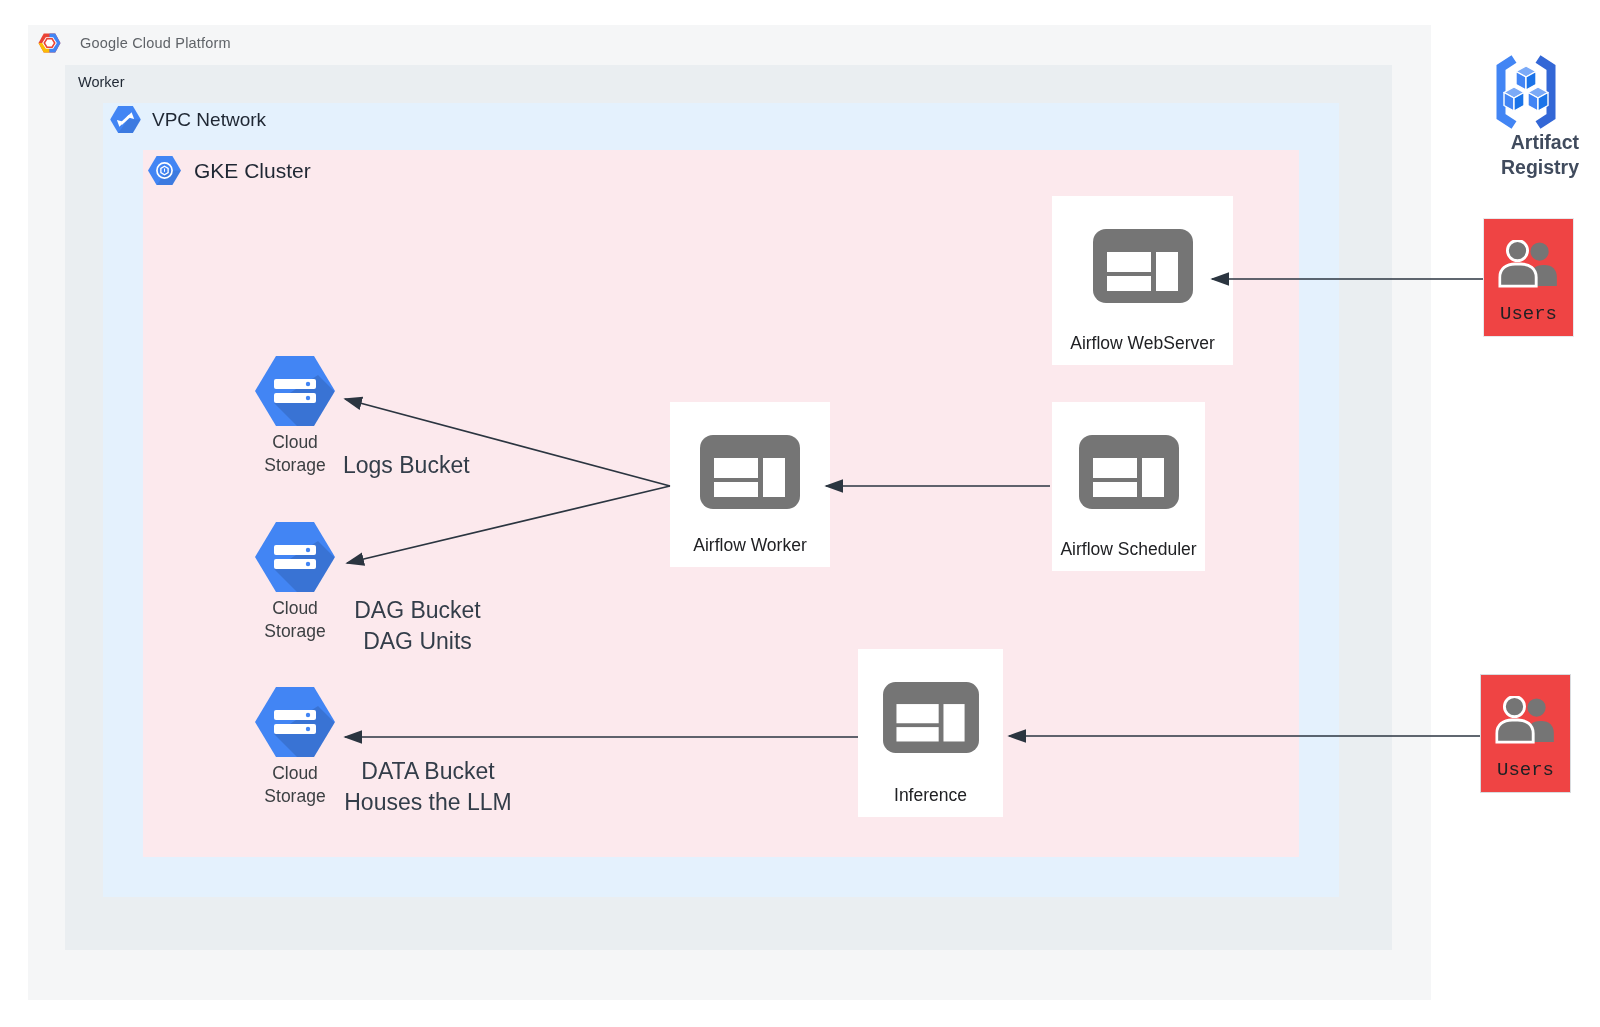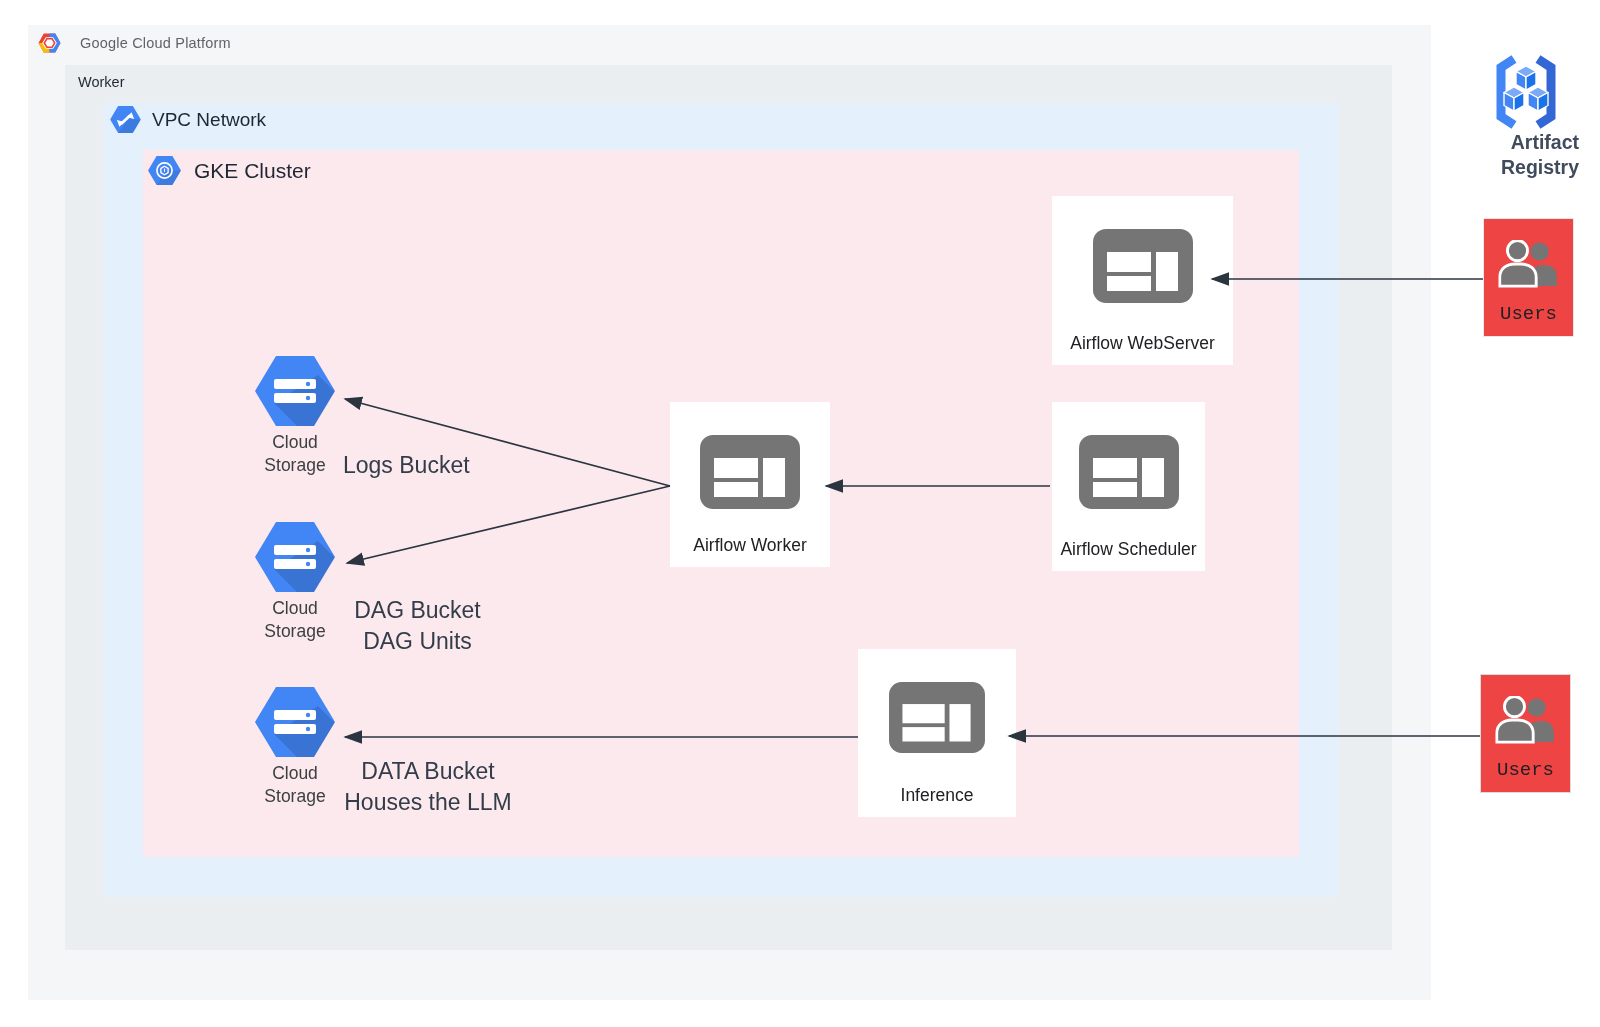--- a/index.html
+++ b/index.html
@@ -26,21 +26,21 @@
   .gke-head{left:148px;top:156px;display:flex;align-items:center;gap:13px;}
   .gke-label{font-size:21px;color:#1f2733;}
 
   .node{background:var(--node-bg);}
   .node .win{position:absolute;left:50%;transform:translateX(-50%);top:33px;}
   .node .node-label{position:absolute;left:0;right:0;bottom:11px;text-align:center;
     font-size:17.5px;color:#202124;white-space:nowrap;}
   .node-webserver{left:1052px;top:196px;width:181px;height:169px;}
   .node-scheduler{left:1052px;top:402px;width:153px;height:169px;}
   .node-worker{left:670px;top:402px;width:160px;height:165px;}
-  .node-inference{left:858px;top:649px;width:158px;height:168px;}
+  .node-inference{left:858px;top:649px;width:145px;height:168px;}
 
   .hex{width:80px;height:70px;}
   .hex-logs{left:255px;top:356px;}
   .hex-dag{left:255px;top:522px;}
   .hex-data{left:255px;top:687px;}
   .cs-label{width:110px;text-align:center;font-size:17.5px;line-height:23px;color:#3c4043;}
   .cs-label-logs{left:240px;top:431px;}
   .cs-label-dag{left:240px;top:597px;}
   .cs-label-data{left:240px;top:762px;}
   .caption{font-size:23px;color:#333d49;line-height:31px;}

